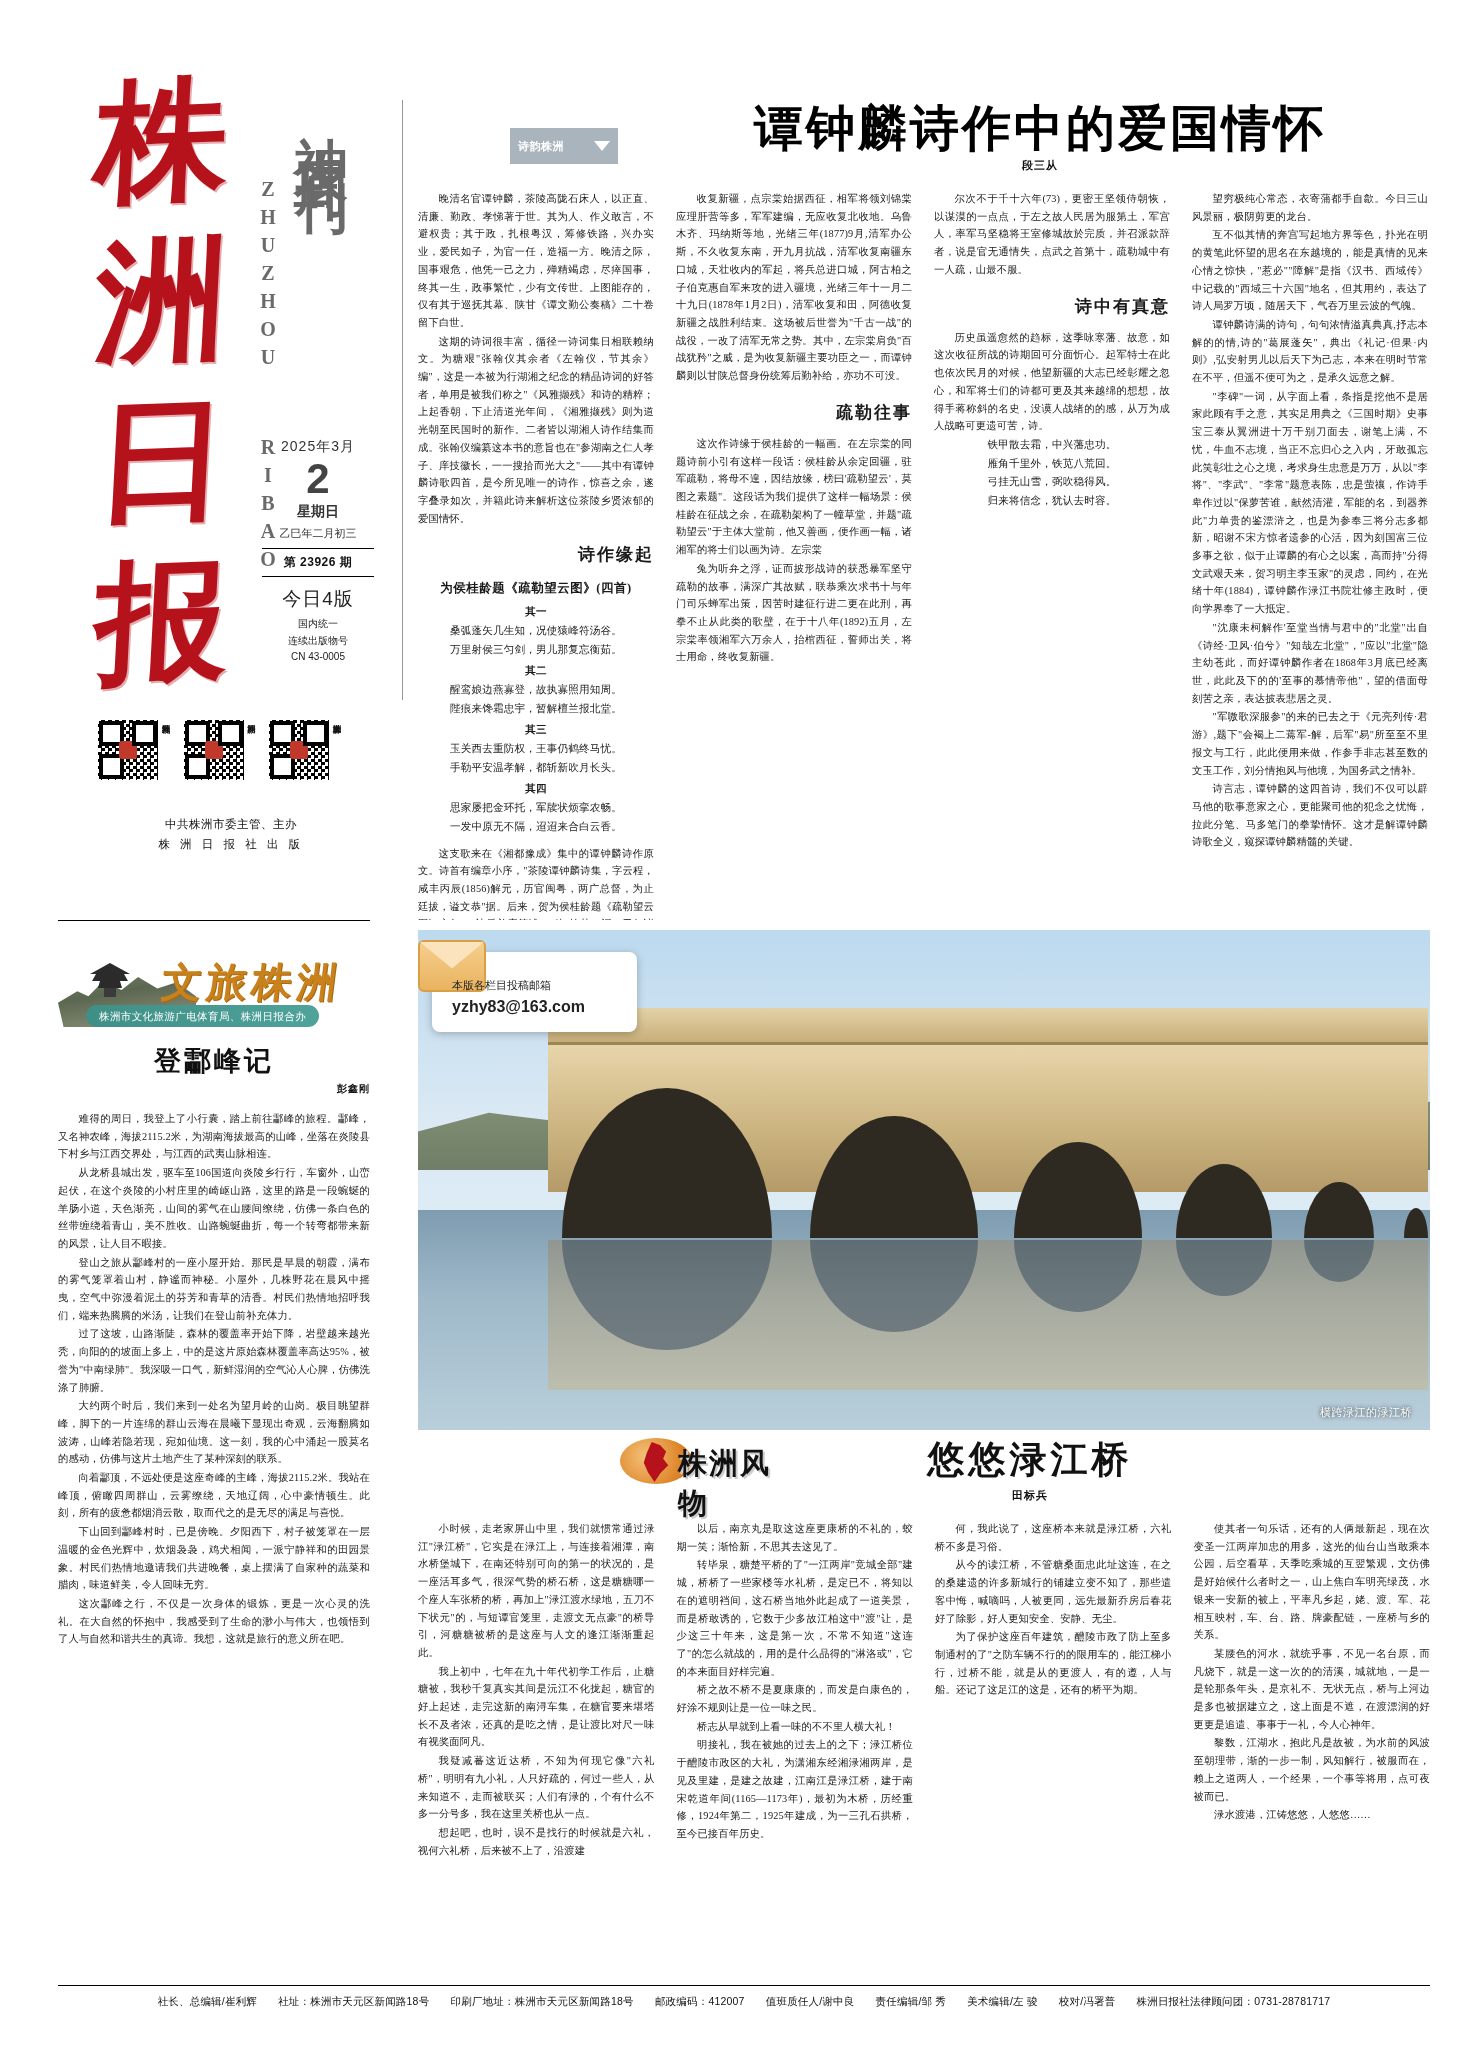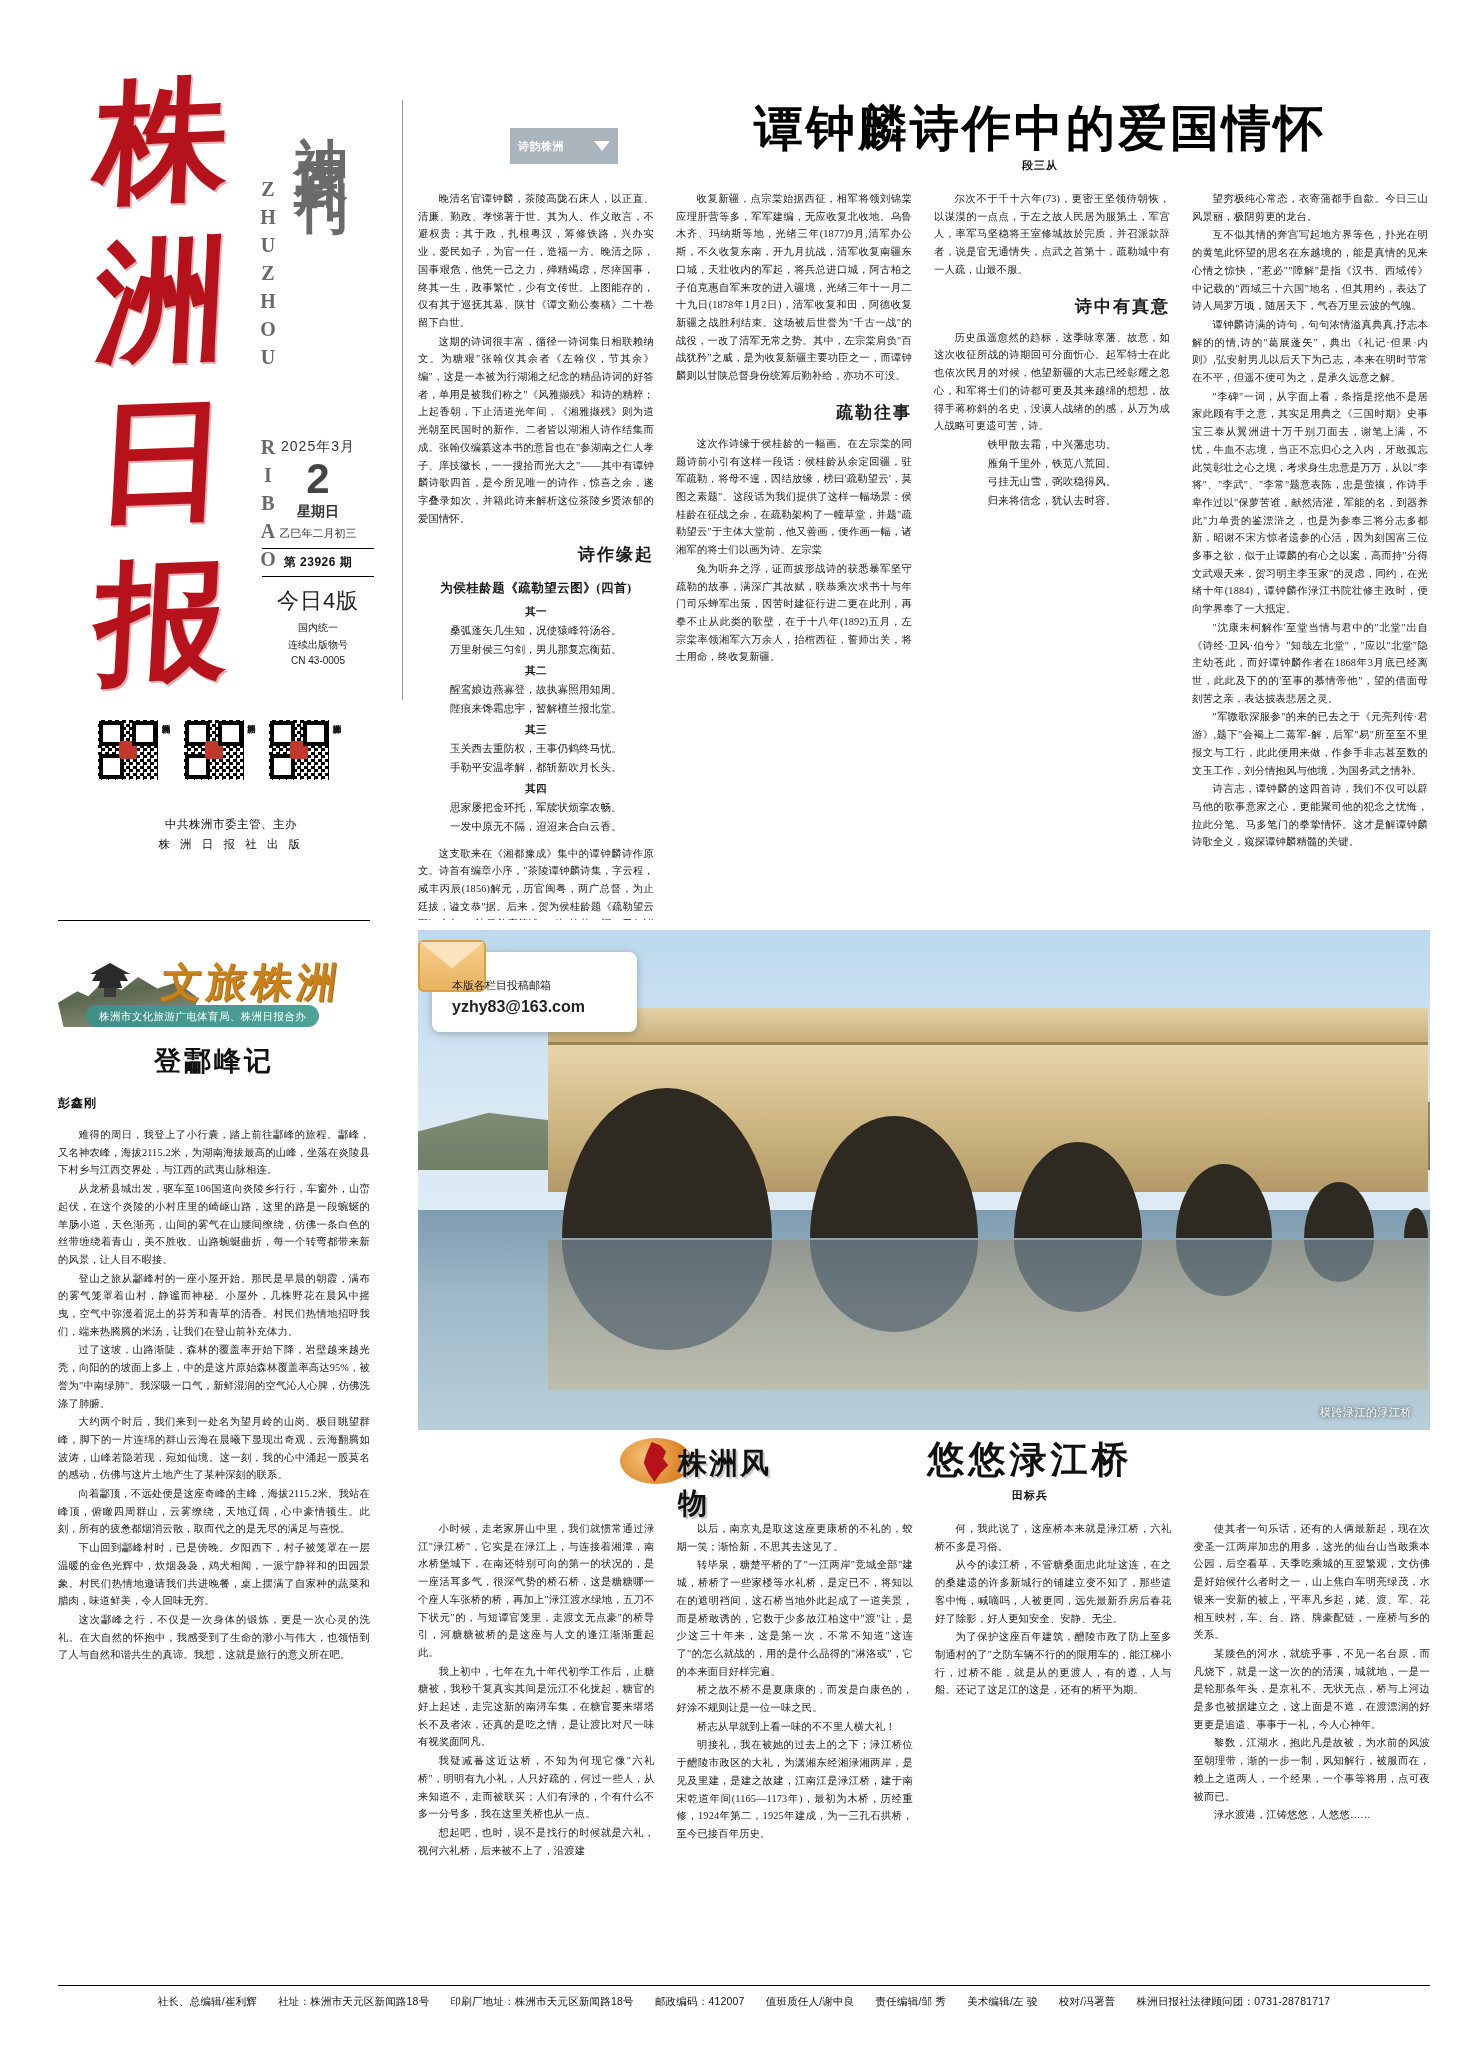--- a/index.html
+++ b/index.html
@@ -38,21 +38,21 @@
   }
 
   .dateblock{position:absolute;left:258px;top:438px;width:120px;text-align:center;}
   .d-ym{font-size:14px;letter-spacing:1px;margin-bottom:2px;color:#333;}
   .d-day{font-size:42px;font-weight:bold;line-height:1;color:#444;font-family:"Liberation Sans",sans-serif;}
   .d-week{font-size:14px;margin-top:3px;color:#333;font-weight:bold;}
   .d-lunar{font-size:11px;margin-top:5px;color:#333;}
   .d-rule{border-top:1px solid #000;margin:7px 4px 5px 4px;}
   .d-issue{font-size:12px;font-weight:bold;letter-spacing:.5px;}
   .d-rule2{border-top:1px solid #000;margin:5px 4px 9px 4px;}
-  .d-pages{font-size:22px;letter-spacing:1px;color:#222;}
+  .d-pages{font-size:19px;letter-spacing:1px;color:#222;}
   .d-cn{font-size:10px;line-height:1.65;margin-top:4px;color:#222;}
 
   
   .qrrow{position:absolute;left:96px;top:718px;width:270px;display:flex;gap:11px;}
   .qrwrap{display:flex;align-items:flex-start;}
   .qr{width:60px;height:60px;background:
       repeating-conic-gradient(#000 0 25%, #fff 0 50%) 0 0/7px 7px;
       border:2px solid #fff;position:relative;}
   .qr::before,.qr::after{content:"";position:absolute;width:17px;height:17px;
       border:4px solid #000;background:#fff;}
@@ -80,21 +80,21 @@
   .wl-pagoda{position:absolute;left:26px;top:16px;width:52px;height:36px;}
   .wl-title{position:absolute;left:104px;top:10px;font-size:40px;color:#c8811b;
      font-family:"DejaVu Serif",serif;font-weight:bold;letter-spacing:5px;
      transform:skewX(-7deg);text-shadow:1px 1px 0 #a8690f;}
   .wl-sub{position:absolute;left:28px;top:60px;height:22px;line-height:22px;
      background:linear-gradient(90deg,#3f8f87,#4fa39a);color:#fff;font-size:10.5px;
      border-radius:11px;padding:0 13px;letter-spacing:.4px;white-space:nowrap;}
 
   .art-title{text-align:center;font-size:27px;letter-spacing:3px;margin-top:16px;
      font-family:"DejaVu Serif",serif;font-weight:bold;color:#111;}
-  .art-author{text-align:left;font-size:12px;margin-top:16px;font-weight:bold;letter-spacing:1px;}
+  .art-author{text-align:right;font-size:10px;margin-top:3px;font-weight:bold;letter-spacing:1px;}
 
   .body-cn{
      font-family:"Liberation Serif","DejaVu Serif",serif;
      font-size:10.3px;line-height:1.72;text-align:justify;color:#1a1a1a;
      letter-spacing:.15px;
   }
   .body-cn p{margin:0 0 1px 0;text-indent:2em;}
 
   .left-body{margin-top:14px;height:1010px;overflow:hidden;}
 

